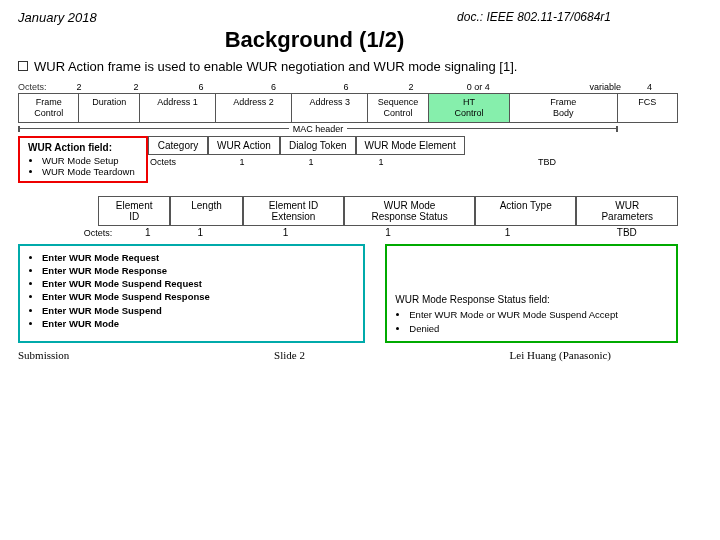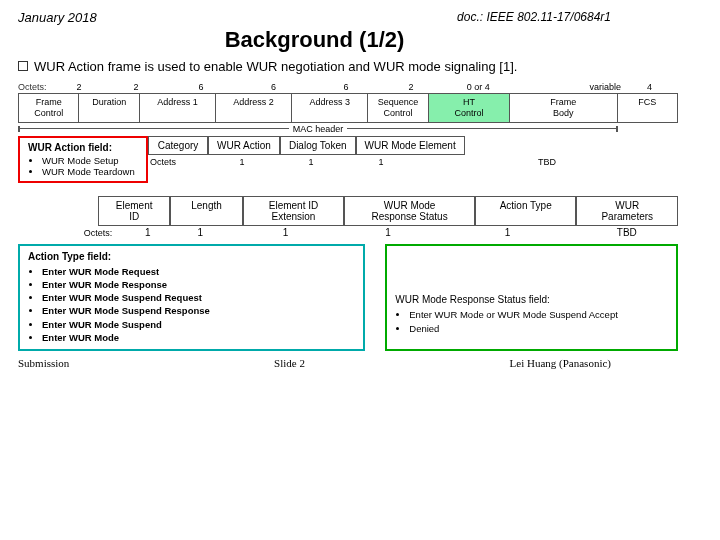--- a/index.html
+++ b/index.html
@@ -274,21 +274,20 @@
       <div style="flex:1; text-align:center;">1</div>
       <div style="flex:1.5; text-align:center;">1</div>
       <div style="flex:1.5; text-align:center;">1</div>
       <div style="flex:2; text-align:center;">1</div>
       <div style="flex:1.5; text-align:center;">TBD</div>
     </div>
   </div>
 
   <div class="bottom-section">
     <div class="action-type-box">
-      <div class="box-title">Action Type field:</div>
       <ul>
         <li>Enter WUR Mode Request</li>
         <li>Enter WUR Mode Response</li>
         <li>Enter WUR Mode Suspend Request</li>
         <li>Enter WUR Mode Suspend Response</li>
         <li>Enter WUR Mode Suspend</li>
         <li>Enter WUR Mode</li>
       </ul>
     </div>
     <div class="wur-mode-resp-box">

